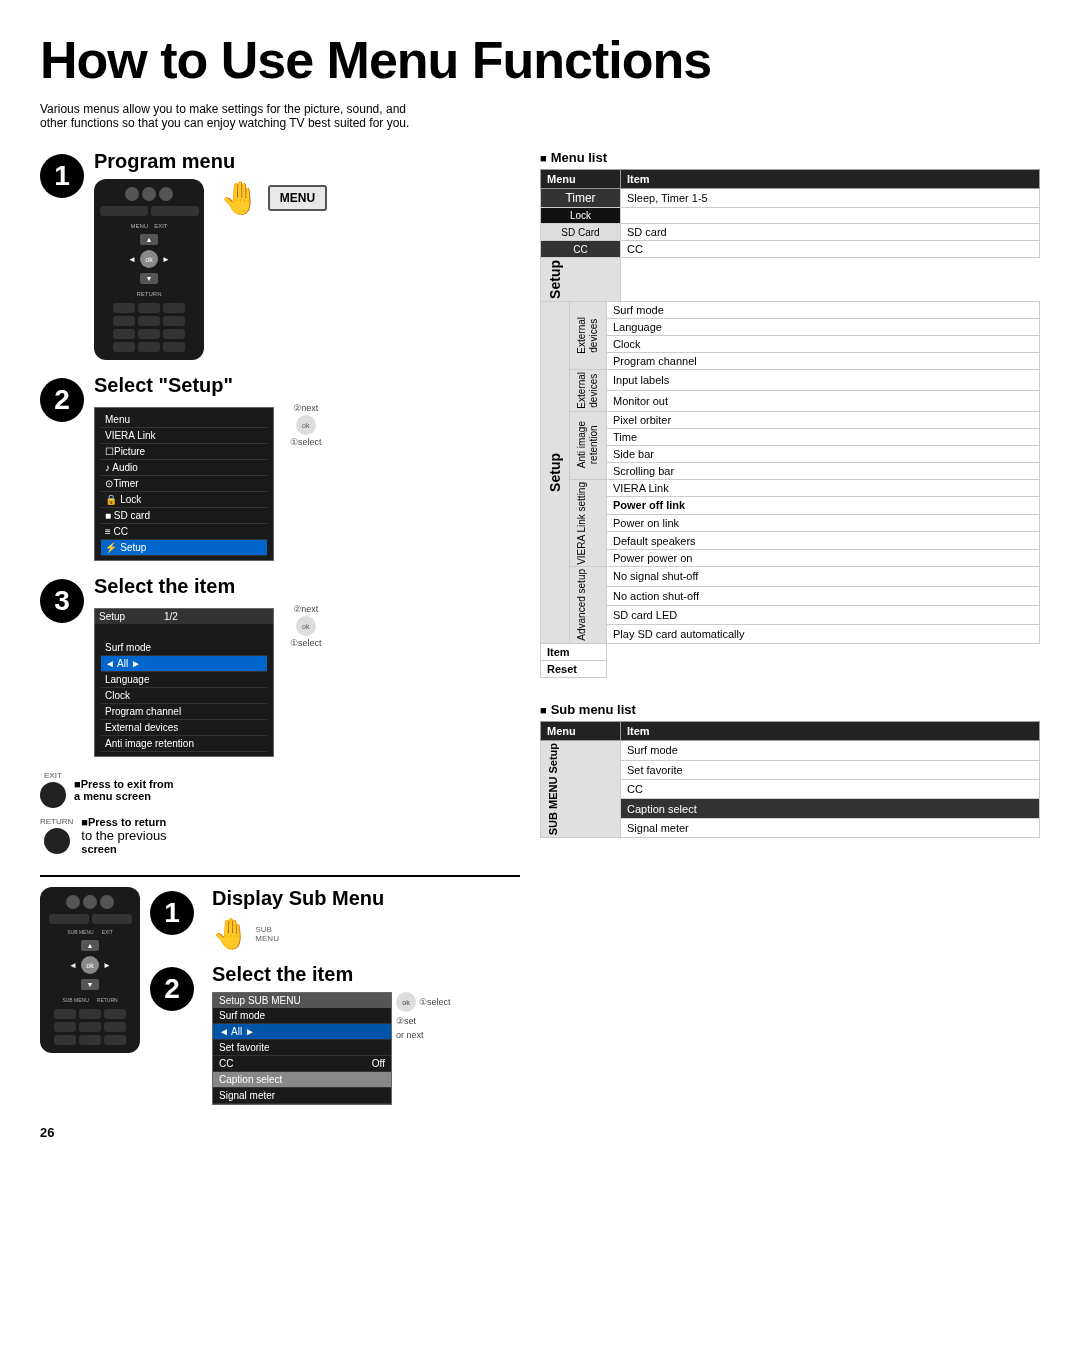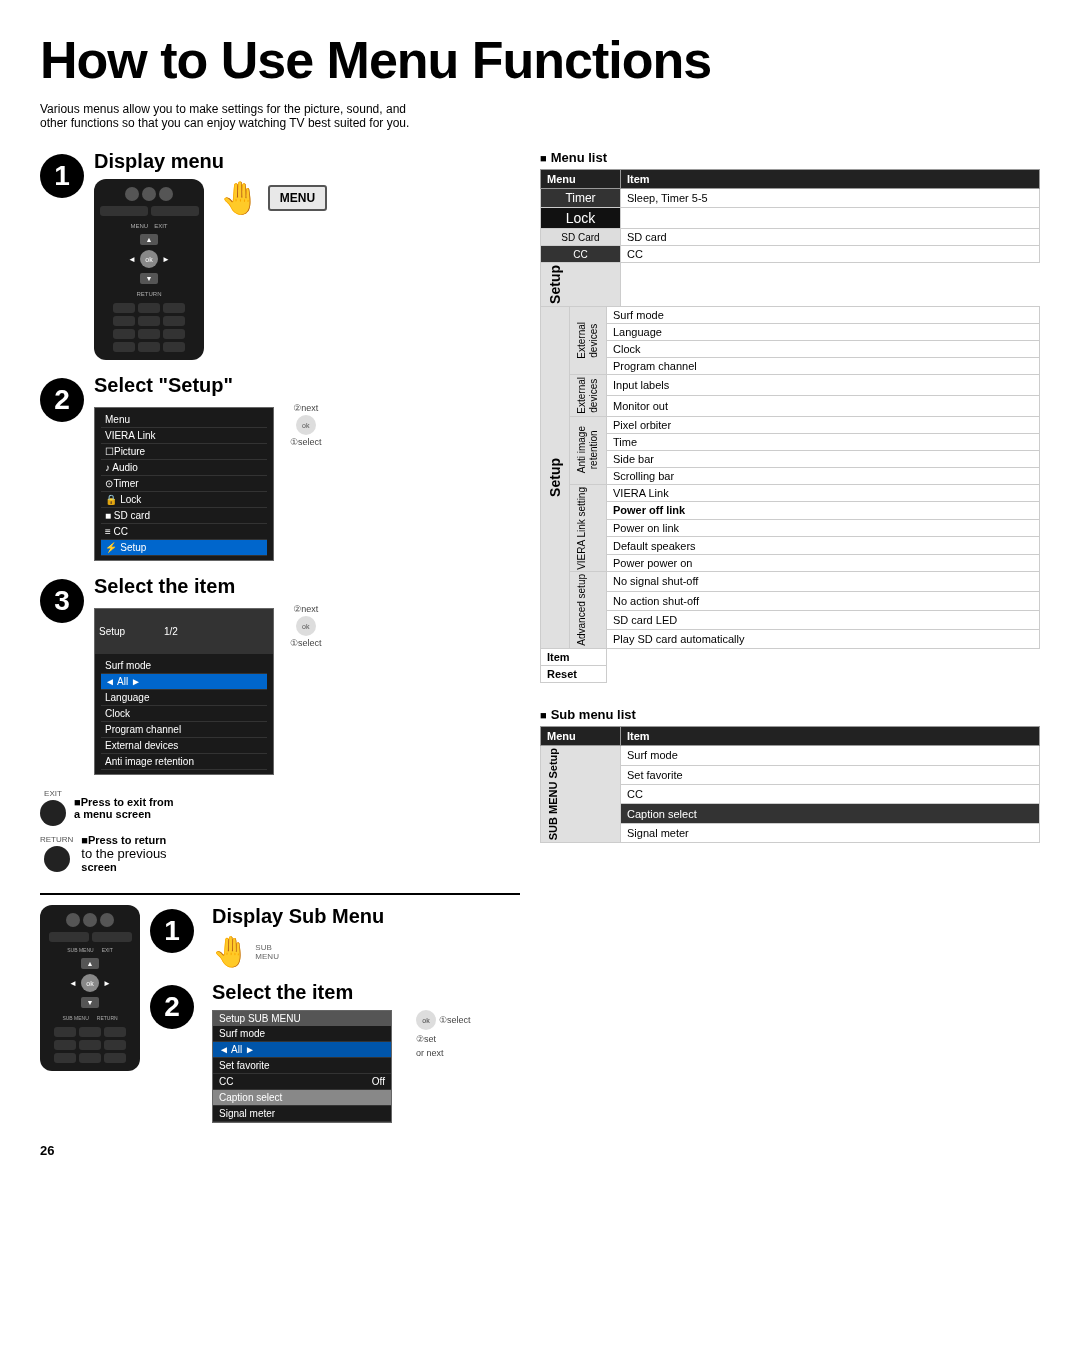--- a/index.html
+++ b/index.html
@@ -110,22 +110,22 @@
       border: 1px solid #666;
       background: #1a1a1a;
       color: #fff;
       font-size: 10px;
       padding: 4px 6px;
       margin-top: 4px;
       width: 180px;
     }
     .screen-mock-title {
       background: #333;
-      padding: 17px 4px;
-      margin: -4px -6px 4px -6px;
+      padding: 2px 4px;
+      margin: -4px -6px 16px -6px;
       font-size: 10px;
     }
     .screen-row {
       padding: 2px 4px;
       border-bottom: 1px solid #333;
       font-size: 10px;
     }
     .screen-row.selected {
       background: #0066cc;
     }
@@ -270,21 +270,21 @@
 <h1>How to Use Menu Functions</h1>
 <p class="intro-text">Various menus allow you to make settings for the picture, sound, and other functions so that you can enjoy watching TV best suited for you.</p>
 
 <div class="main-layout">
 
   <div class="left-col">
 
     <div class="step-section">
       <div class="step-number">1</div>
       <div class="step-content">
-        <div class="step-title">Display menu</div>
+        <div class="step-title">Program menu</div>
         <div style="display:flex; gap:10px; align-items:flex-start;">
 
           <div style="display:flex;flex-direction:column;align-items:center; margin-right:6px;">
             <div class="remote">
               <div class="remote-btn-row">
                 <div class="remote-btn" style="width:14px;height:14px;border-radius:50%;background:#555;"></div>
                 <div class="remote-btn" style="width:14px;height:14px;border-radius:50%;background:#555;"></div>
                 <div class="remote-btn" style="width:14px;height:14px;border-radius:50%;background:#555;"></div>
               </div>
               <div class="remote-btn-row" style="margin-top:2px;">
@@ -469,21 +469,21 @@
                 <div style="font-size:30px;">🤚</div>
                 <div style="font-size:8px;color:#666;text-align:left;">SUB<br>MENU</div>
               </div>
             </div>
           </div>
 
           <div style="display:flex;align-items:flex-start;gap:8px;">
             <div class="step-number">2</div>
             <div>
               <div class="step-title">Select the item</div>
-              <div style="display:flex;gap:20px;align-items:flex-start;margin-top:0;">
+              <div style="display:flex;gap:0;align-items:flex-start;margin-top:0;">
                 <div class="sub-screen-mock">
                   <div class="sub-screen-header">
                     <span>Setup SUB MENU</span>
                   </div>
                   <div class="sub-screen-row">Surf mode</div>
                   <div class="sub-screen-row selected">◄ All ►</div>
                   <div class="sub-screen-row">Set favorite</div>
                   <div class="sub-screen-row">
                       <span>CC</span>
                       <span>Off</span>
@@ -515,25 +515,25 @@
       <thead>
         <tr>
           <th style="width:80px;">Menu</th>
           <th>Item</th>
         </tr>
       </thead>
       <tbody>
 
         <tr>
           <td style="background:#333;color:#fff;font-size:12px;text-align:center;">Timer</td>
-          <td>Sleep, Timer 5-5</td>
-        </tr>
-
-        <tr>
-          <td style="background:#111;color:#fff;font-size:14px;text-align:center;">Lock</td>
+          <td>Sleep, Timer 1-5</td>
+        </tr>
+
+        <tr>
+          <td style="background:#111;color:#fff;font-size:10px;text-align:center;">Lock</td>
           <td></td>
         </tr>
 
         <tr>
           <td style="background:#ddd;font-size:10px;text-align:center;">SD Card</td>
           <td>SD card</td>
         </tr>
 
         <tr>
           <td style="background:#333;color:#fff;font-size:10px;text-align:center;">CC</td>

